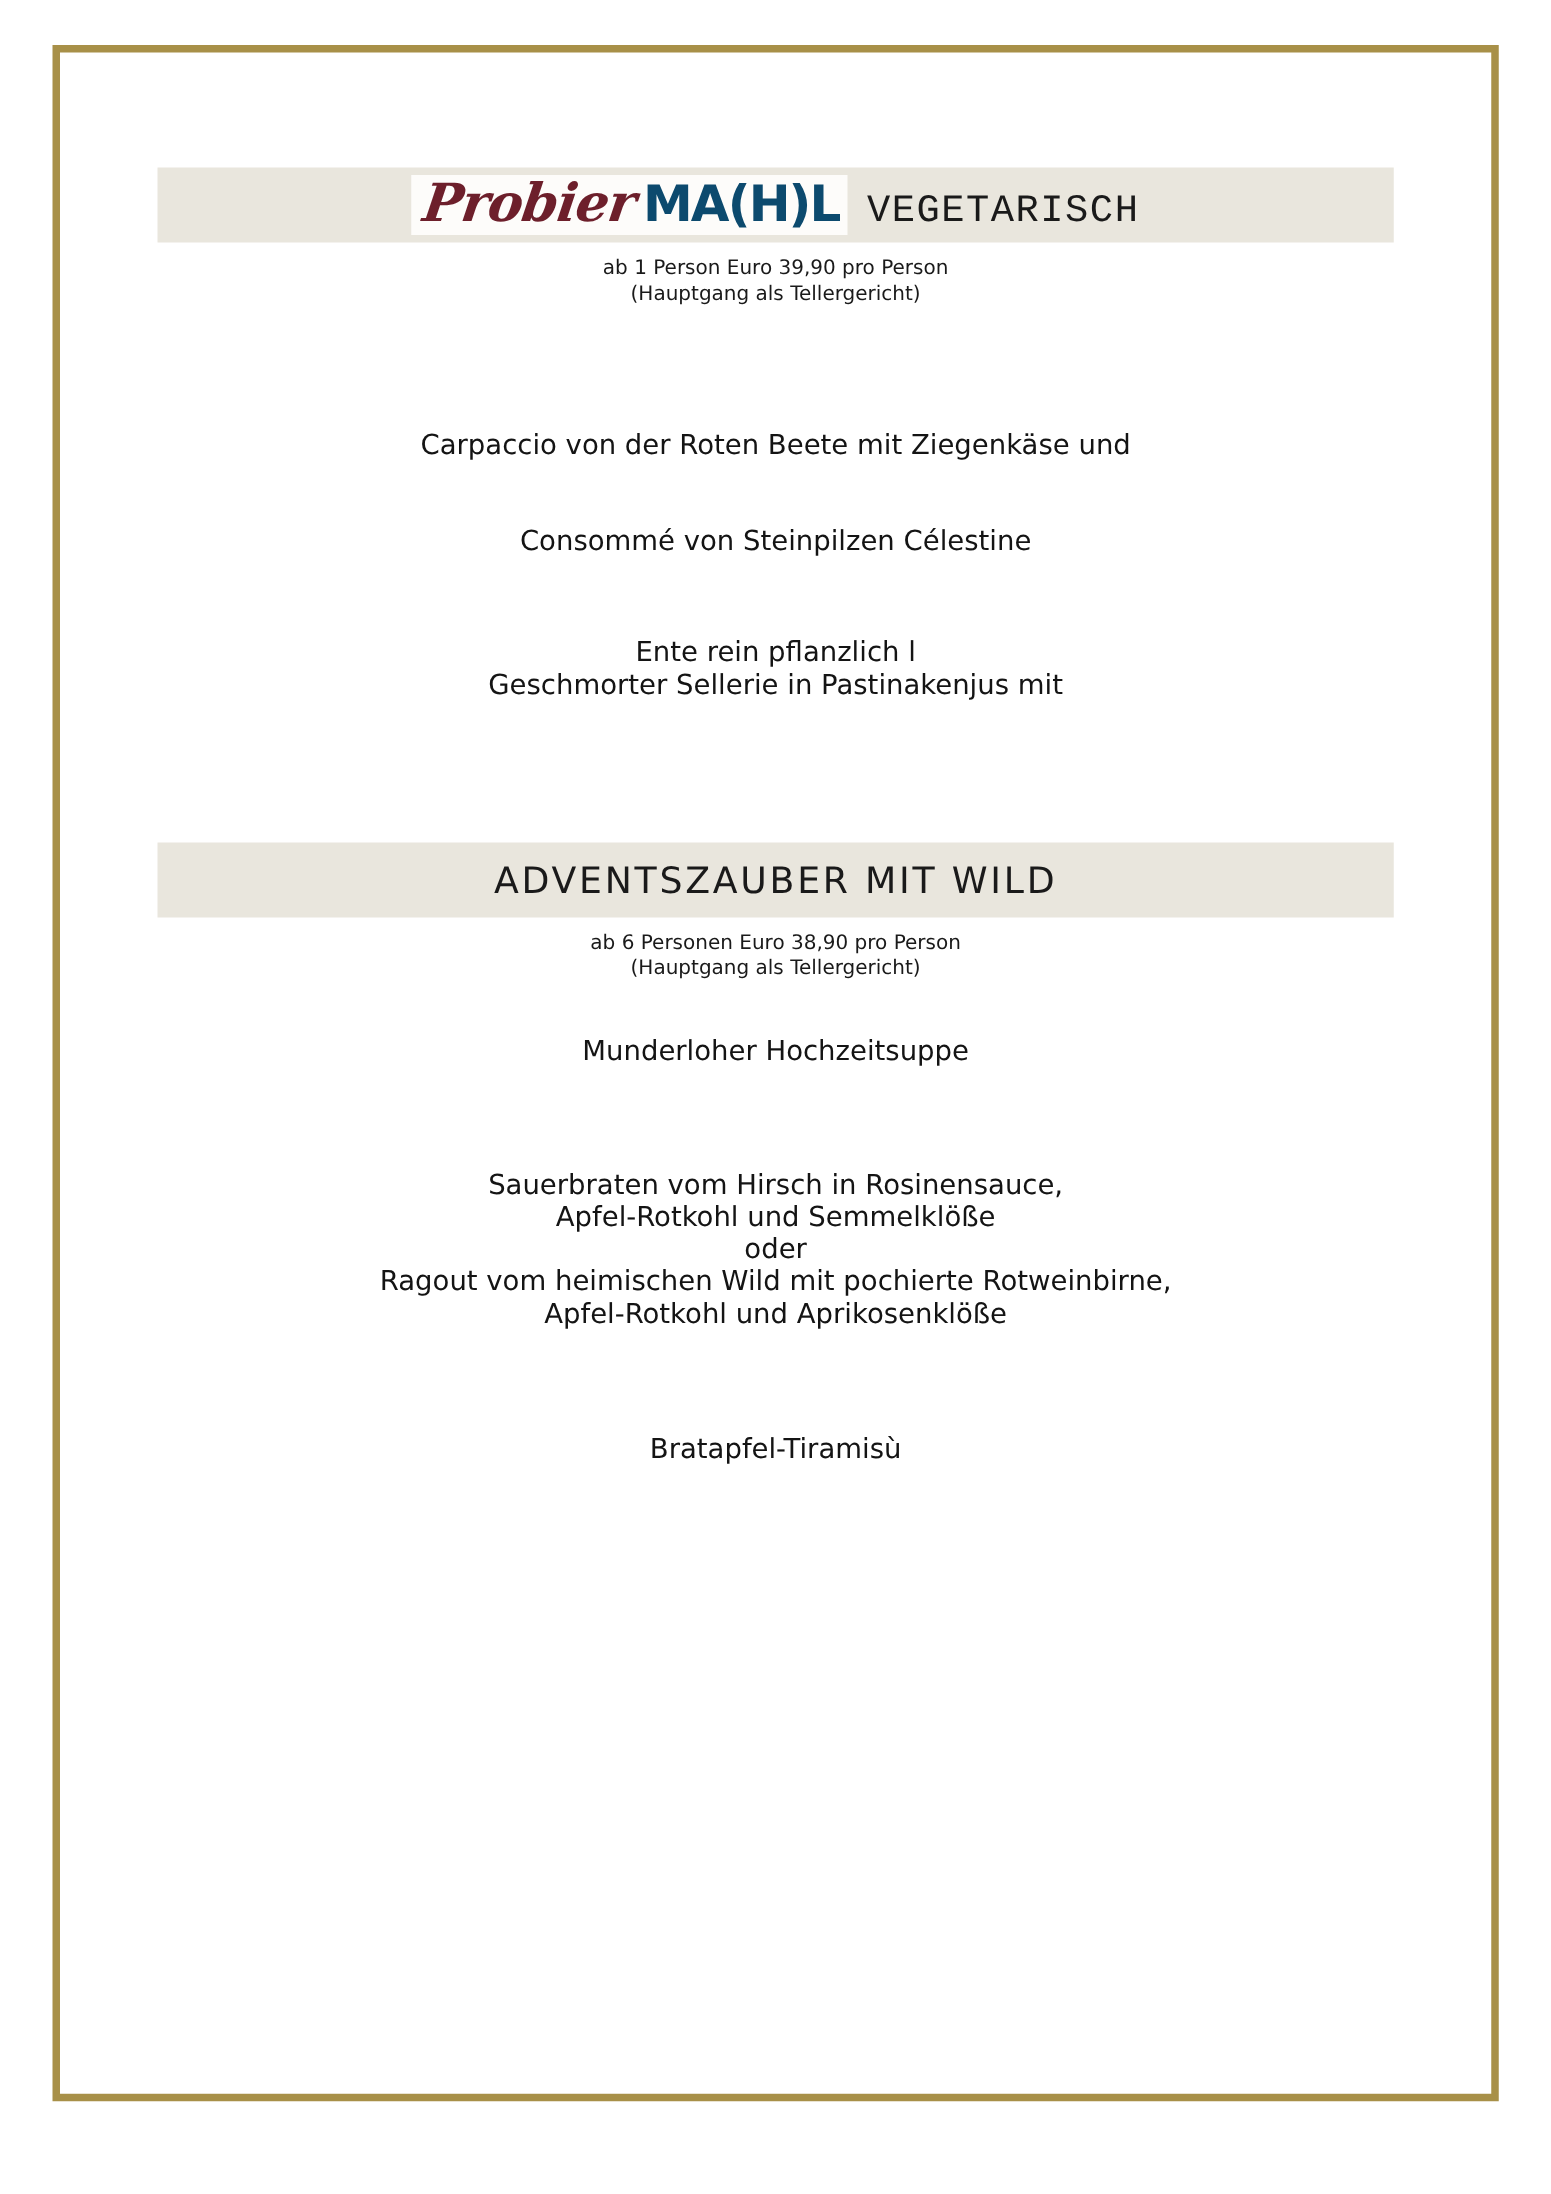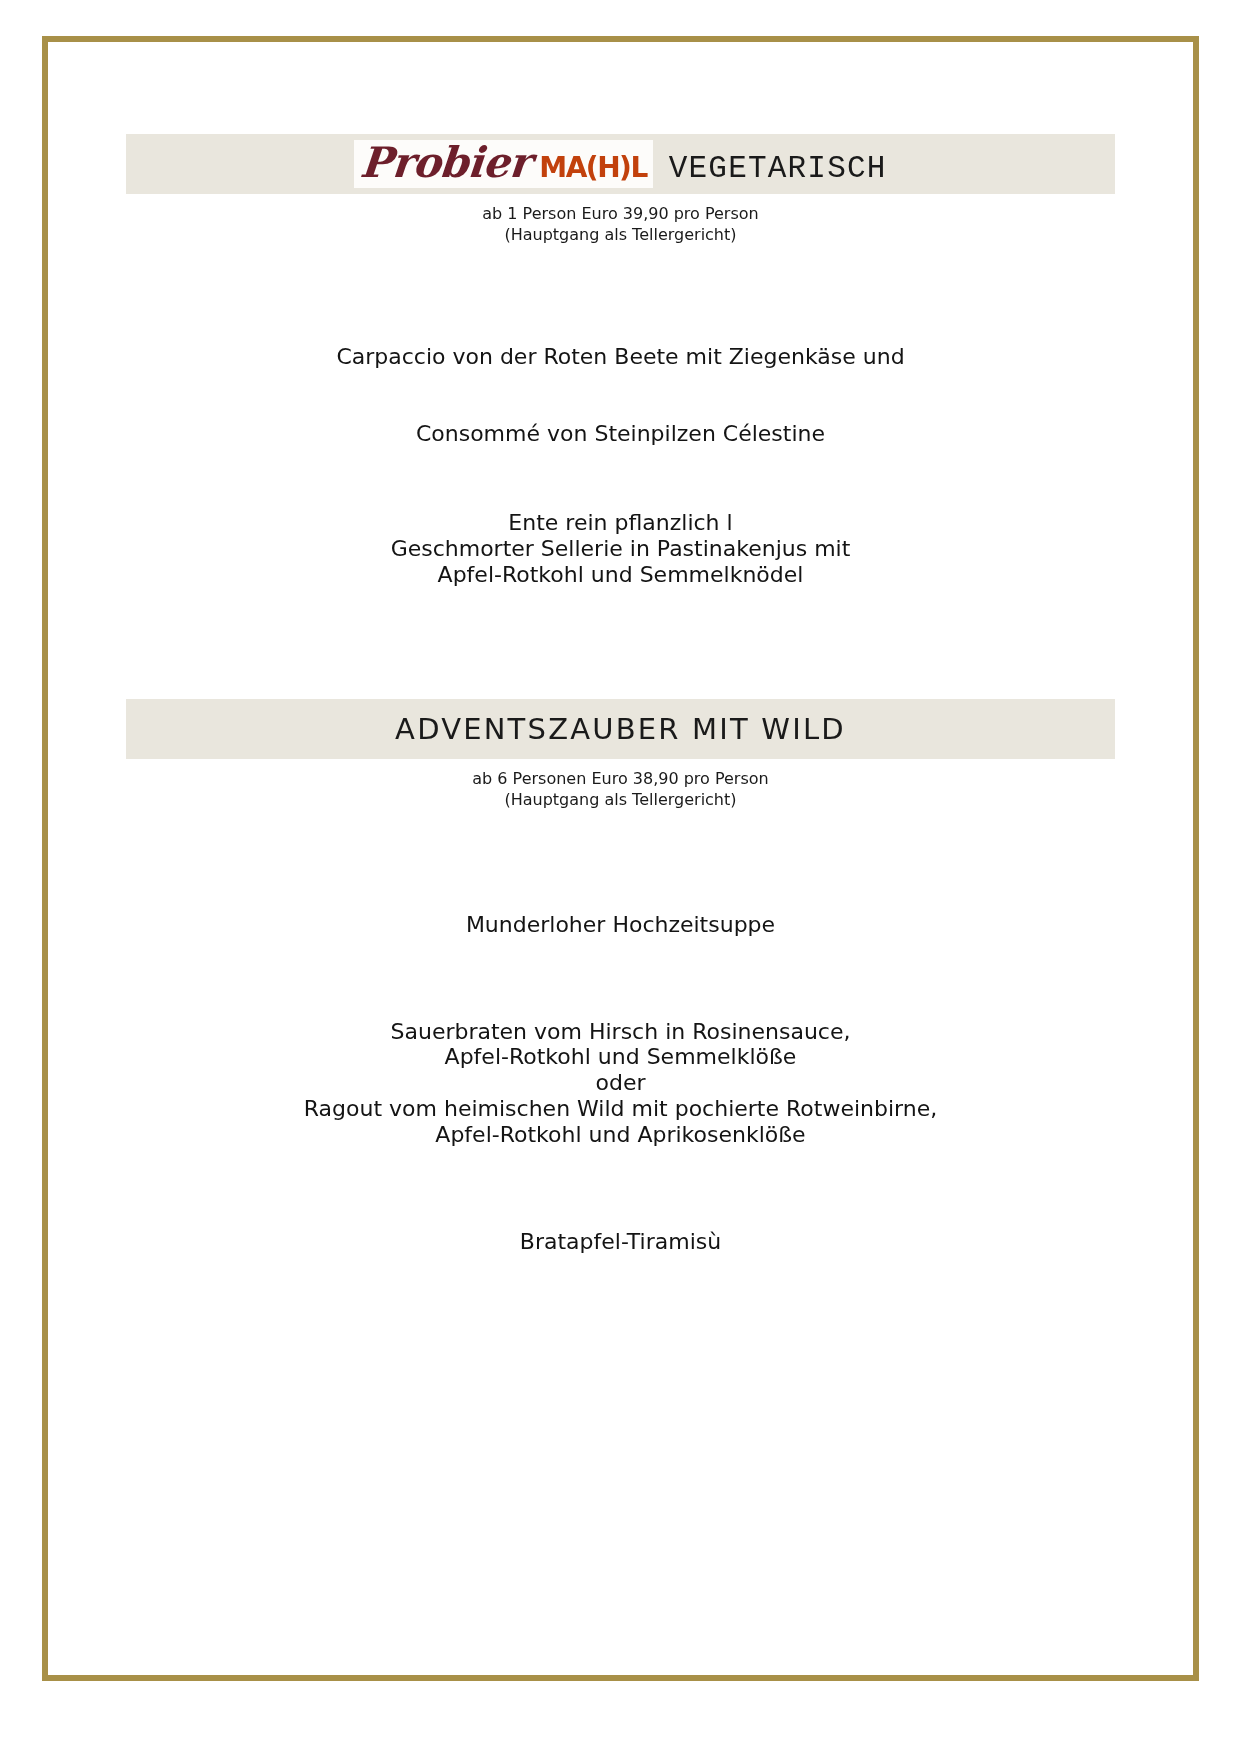--- a/index.html
+++ b/index.html
@@ -69,22 +69,22 @@
     font-weight: 700;
     font-size: 42px;
     color: #6d1f2b;
     letter-spacing: -1px;
     transform: skewX(-8deg);
     line-height: 1;
   }
   .logo-bold {
     font-family: "DejaVu Sans", sans-serif;
     font-weight: 700;
-    font-size: 28px;
-    color: #c2410c;
+    font-size: 40px;
+    color: #0c4a6e;
     letter-spacing: -1.5px;
     margin-left: 6px;
     line-height: 1;
   }
   .logo-suffix {
     font-family: Liberation Mono, monospace;
     font-weight: 400;
     font-size: 31px;
     color: #1a1a1a;
     letter-spacing: 1.2px;
@@ -119,21 +119,21 @@
     color: #141414;
   }
   .course div { white-space: nowrap; }
 
   .sec1-c1 { margin-top: 98px; }
   .sec1-c2 { margin-top: 52px; }
   .sec1-c3 { margin-top: 63px; }
   .sec1-c4 { margin-top: 55px; }
 
   .section2 { margin-top: 112px; }
-  .sec2-c1 { margin-top: 101px; }
+  .sec2-c1 { margin-top: 44px; }
   .sec2-c2 { margin-top: 81px; }
   .sec2-c3 { margin-top: 82px; }
 </style>
 </head>
 <body>
 
 <div class="page-frame">
   <div class="page-inner">
 
     <div class="banner logo-banner">
@@ -155,21 +155,20 @@
       <div>Carpaccio von der Roten Beete mit Ziegenkäse und</div>
     </div>
 
     <div class="course sec1-c2">
       <div>Consommé von Steinpilzen Célestine</div>
     </div>
 
     <div class="course sec1-c3">
       <div>Ente rein pflanzlich l</div>
       <div>Geschmorter Sellerie in Pastinakenjus mit</div>
-      <div>Apfel-Rotkohl und Semmelknödel</div>
     </div>
 
 
     <div class="banner section2">
       <span class="banner-title">ADVENTSZAUBER MIT WILD</span>
     </div>
 
     <div class="subtitle">
       <div>ab 6 Personen Euro 38,90 pro Person</div>
       <div>(Hauptgang als Tellergericht)</div>

